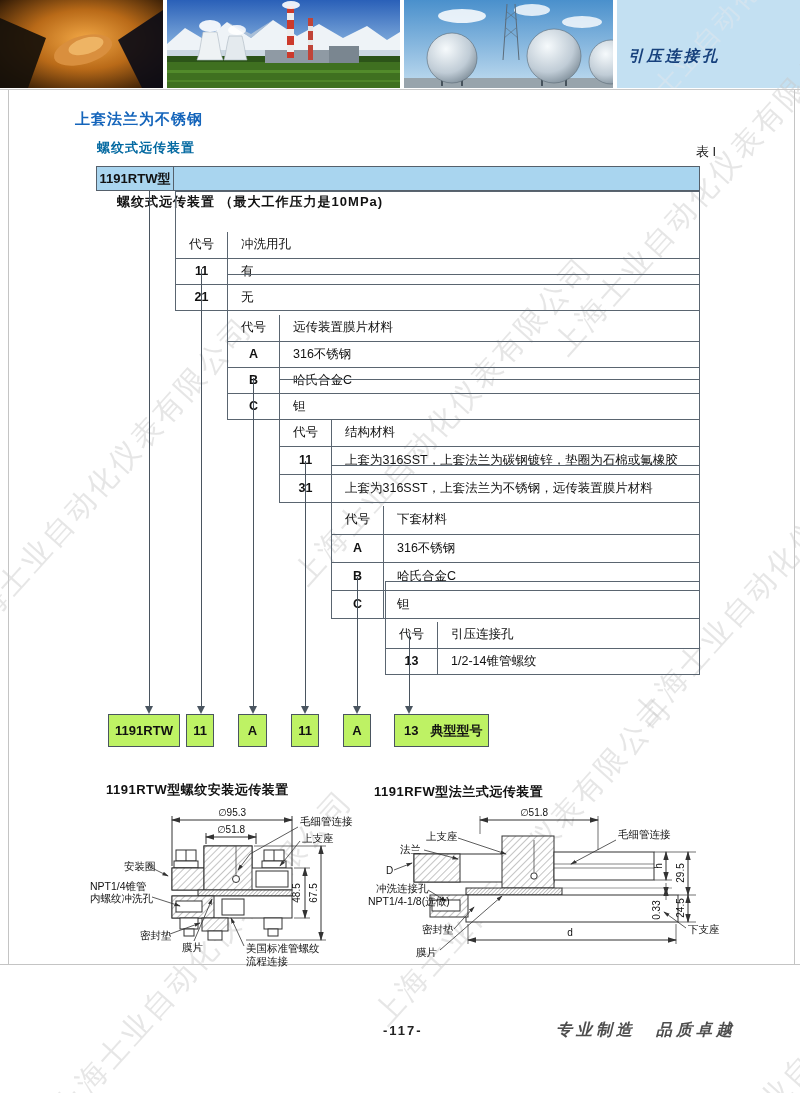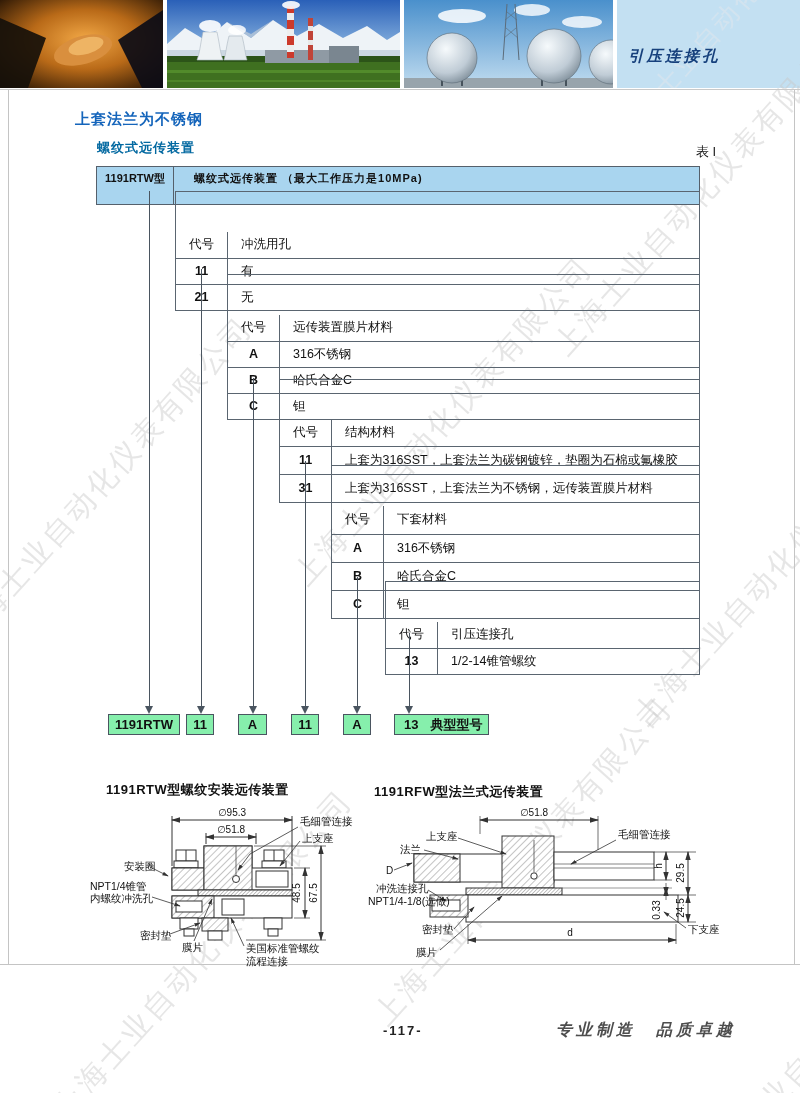--- a/index.html
+++ b/index.html
@@ -23,42 +23,42 @@
   .wm { position:absolute; font-size:30px; letter-spacing:3px; color:#c9c9c9; opacity:.45;
         white-space:nowrap; transform-origin:0 50%; transform:rotate(-48deg); pointer-events:none; }
   .wm.light { color:#dde6ee; opacity:.6; }
 
   
   #section-title { position:absolute; left:75px; top:110px; font-size:15px; font-weight:bold; color:#1565bb; letter-spacing:1px; }
   #table-caption { position:absolute; left:97px; top:139px; font-size:13px; font-weight:bold; color:#0369a1; letter-spacing:1px; }
   #table-label   { position:absolute; left:696px; top:143px; font-size:13px; color:#1a1a1a; }
 
   
-  #hdr-row { position:absolute; left:96px; top:166px; width:604px; height:39px; background:#a9d5ef;
-             border:1px solid #55606b; display:flex; font-size:11px; font-weight:bold; }
+  #hdr-row { position:absolute; left:96px; top:166px; width:604px; height:25px; background:#a9d5ef;
+             border:1px solid #55606b; display:flex; font-size:13px; font-weight:bold;flex-direction:column; }
   #hdr-row .mcell { width:77px; border-right:1px solid #55606b; text-align:center; line-height:23px; }
   #hdr-row .mdesc { flex:1; padding-left:20px; line-height:23px; letter-spacing:1px; }
 
   .grp { position:absolute; border:1px solid #5a6570; background:transparent; }
   .grow { display:flex; border-top:1px solid #5a6570; height:26px; font-size:12.5px; }
   .grow:first-child { border-top:none;margin-top:40px; }
   .grow.r28 { height:28px; }
   .gcode { width:52px; border-right:1px solid #5a6570; text-align:center; line-height:25px; }
   .r28 .gcode { line-height:27px; }
   .gcode.b { font-weight:bold; }
   .gdesc { flex:1; padding-left:13px; line-height:25px; white-space:nowrap; }
   .r28 .gdesc { line-height:27px; }
 
   
   .conn { position:absolute; width:1px; background:#4a5560; }
   .ah { position:absolute; width:0; height:0; border-left:4px solid transparent;
         border-right:4px solid transparent; border-top:8px solid #4a5560; }
 
   
-  .codebox { position:absolute; top:714px; height:21px; border:1px solid #4a5560; background:#86efac;
+  .codebox { position:absolute; top:714px; height:33px; border:1px solid #4a5560; background:#bef264;
              display:flex; align-items:center; justify-content:center; font-size:13px; font-weight:bold; }
   #box-typical { justify-content:flex-start; padding-left:9px; gap:12px; }
 
   
   svg text { font-family:"Liberation Sans","DejaVu Sans",sans-serif; }
   .dtitle { font-size:13px; font-weight:bold; fill:#111; letter-spacing:.5px; }
   .lbl { font-size:10.5px; fill:#111; }
   .dim { font-size:10px; fill:#111; }
 
   

